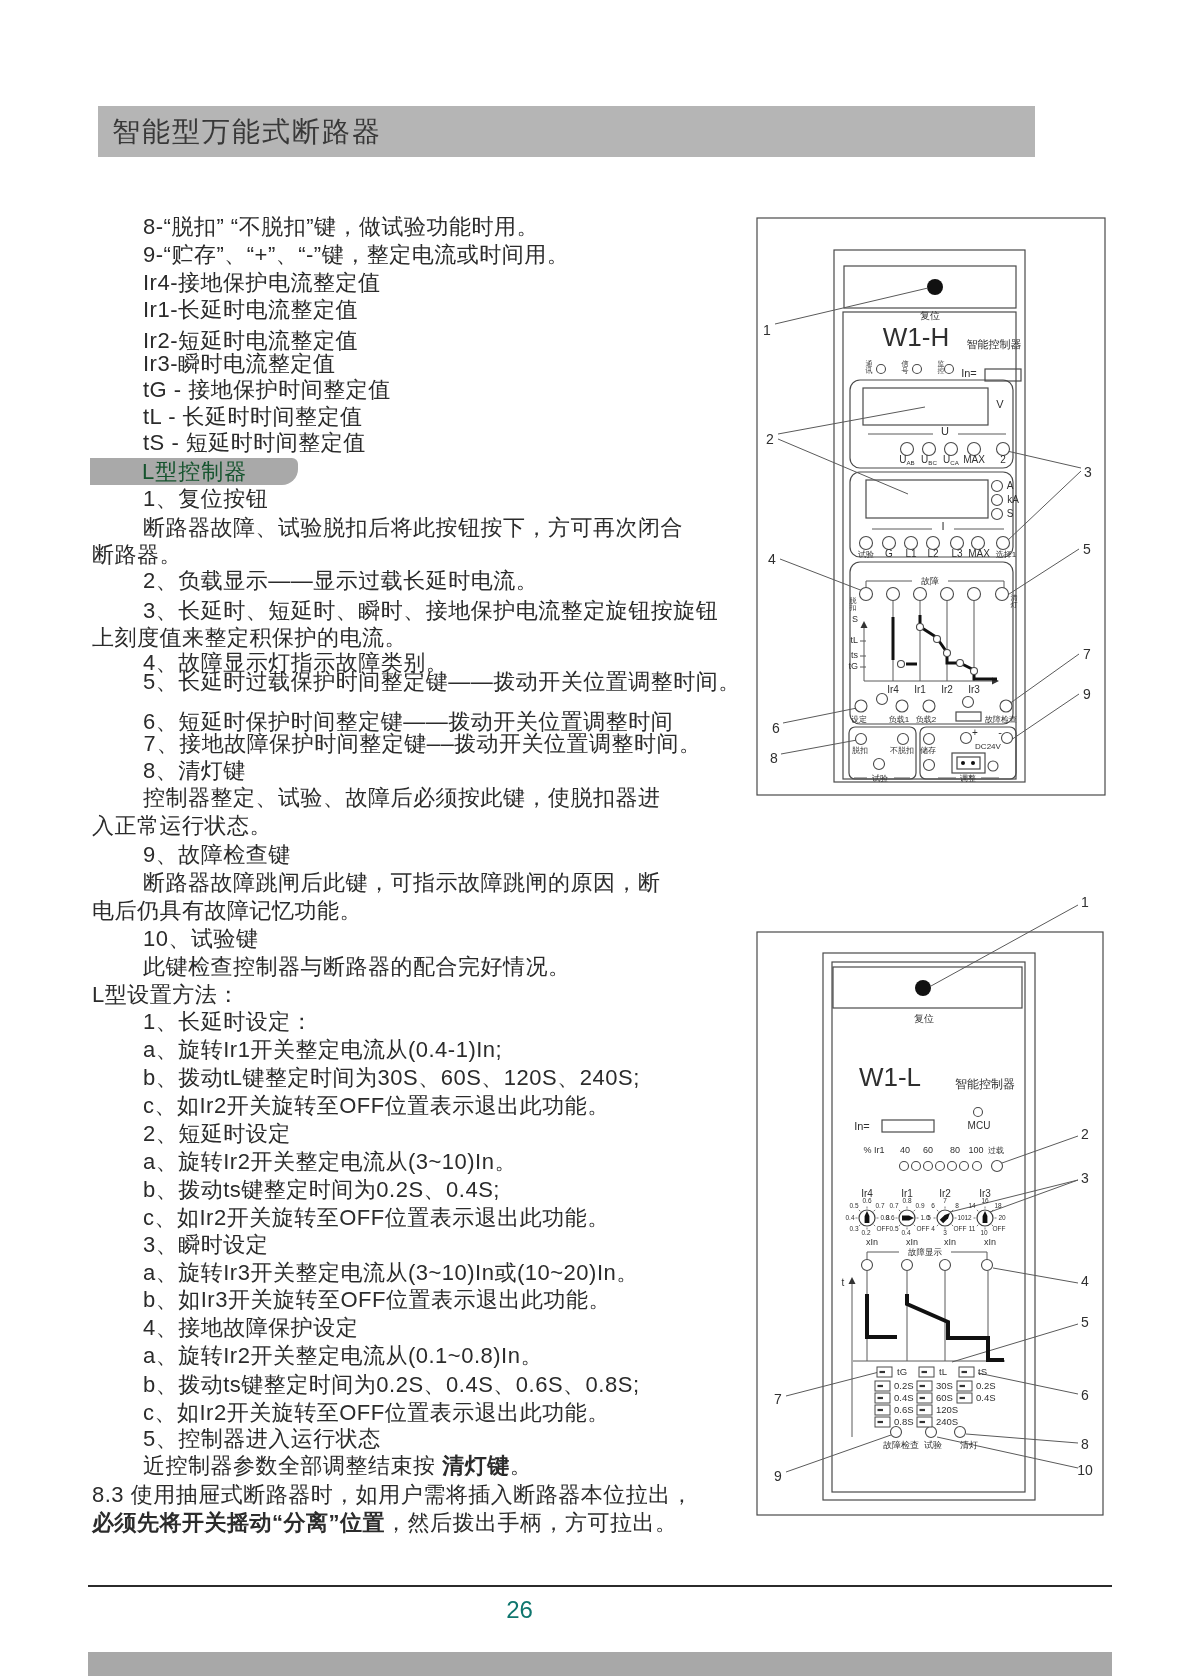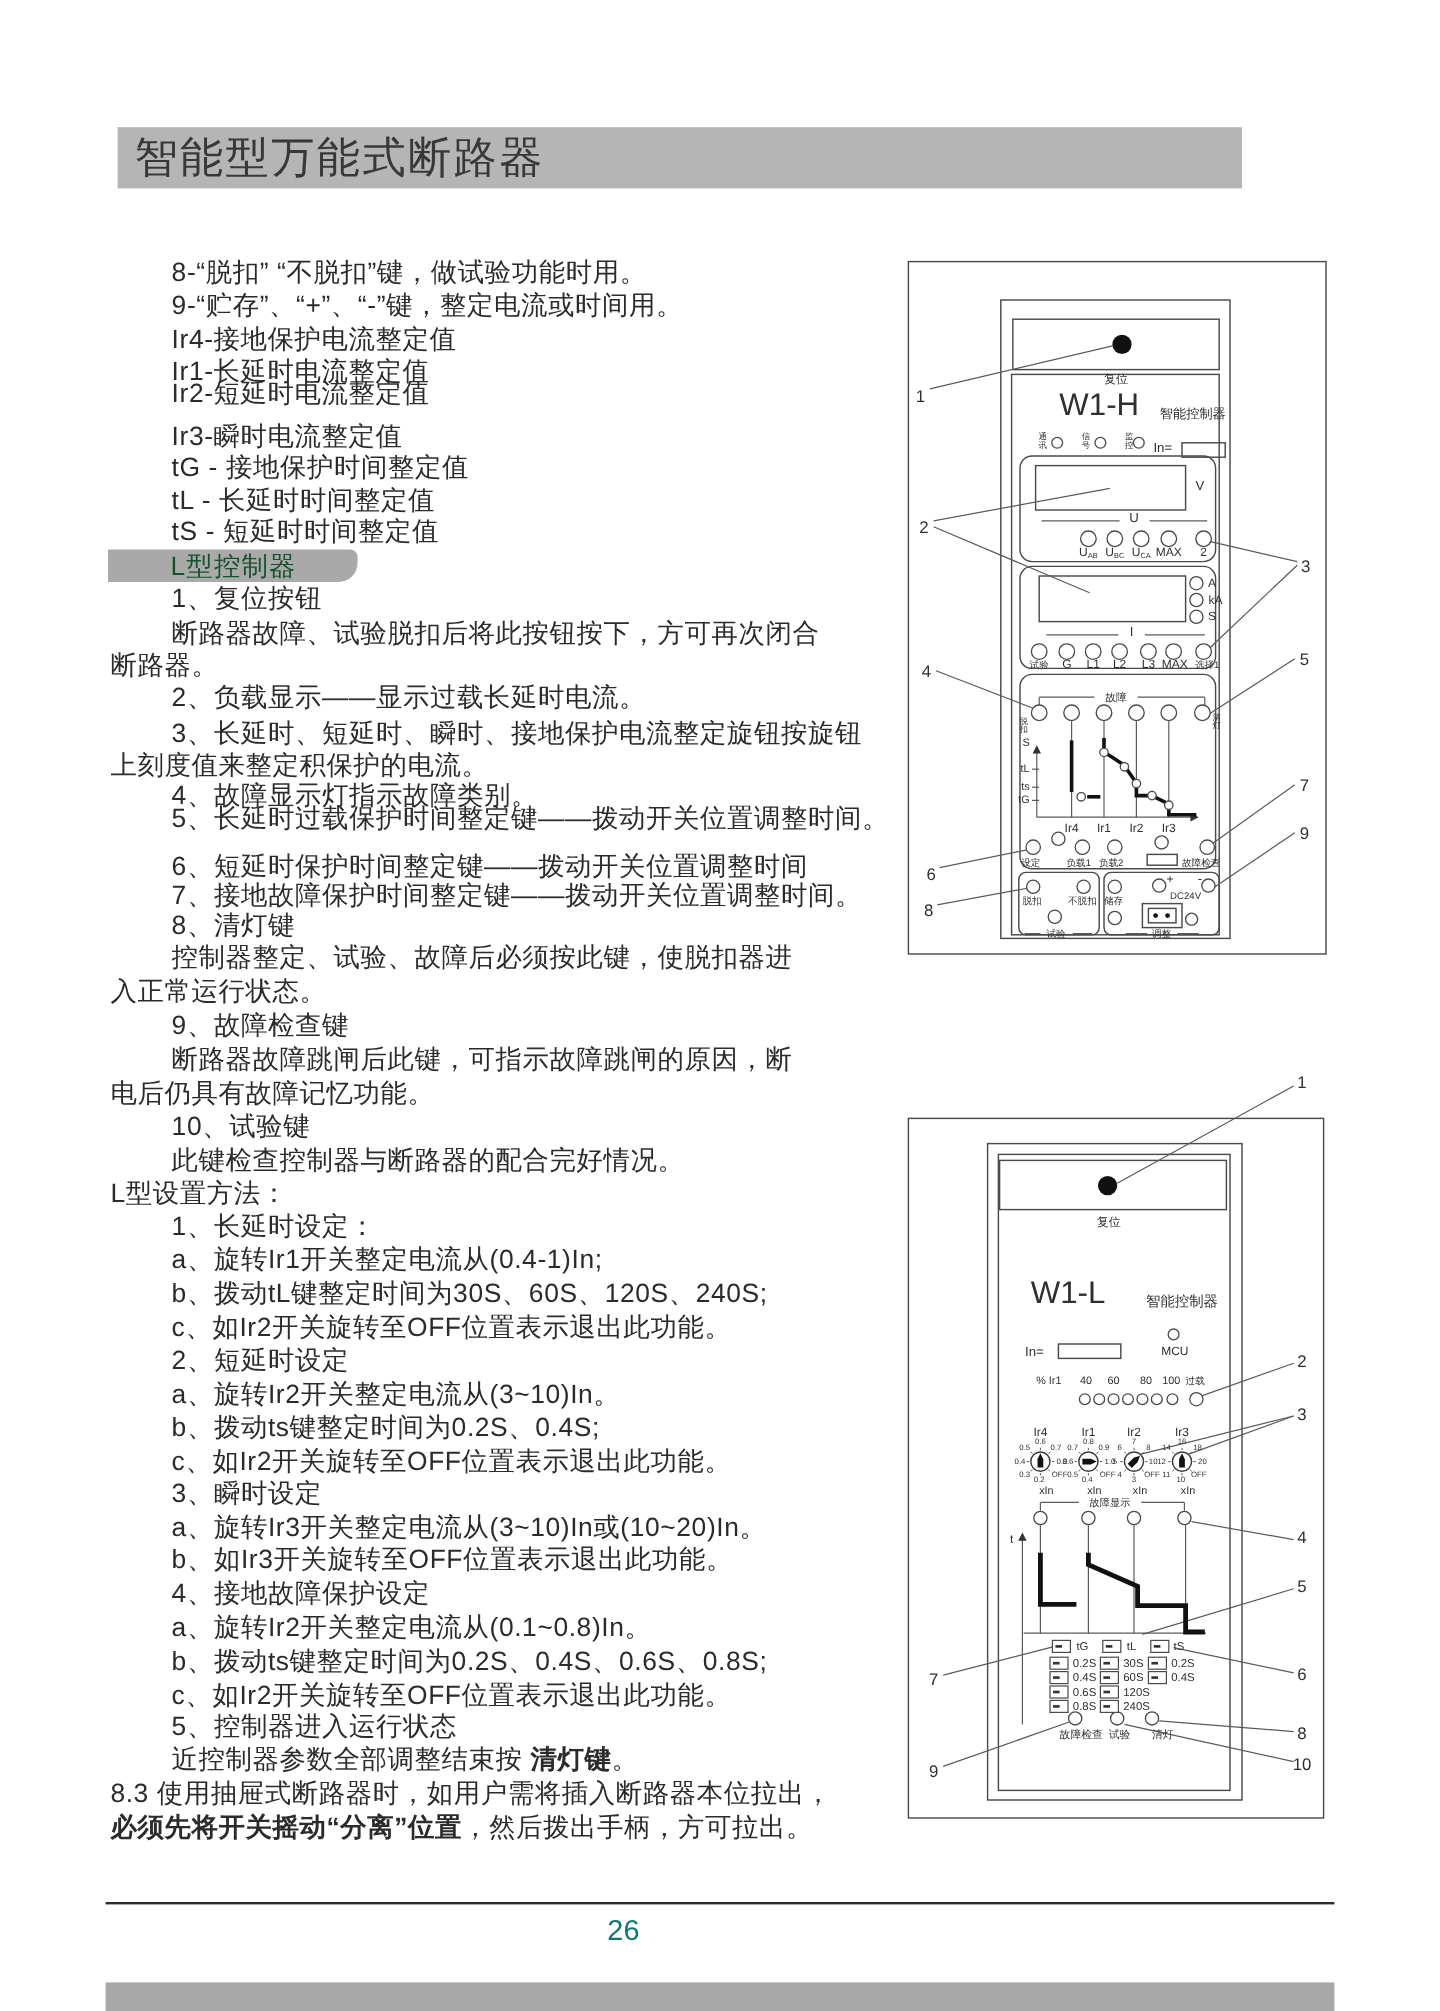--- a/index.html
+++ b/index.html
@@ -1,20 +1,20 @@
 <!DOCTYPE html>
 <html><head>
 <meta charset="utf-8">
 <style>
   html,body{margin:0;padding:0;background:#e8e8e8;}
   .page{position:relative;width:1200px;height:1676px;background:#ffffff;overflow:hidden;
         font-family:"Liberation Sans","DejaVu Sans",sans-serif;color:#2b2b2b;}
   .header-banner{position:absolute;left:98px;top:106px;width:937px;height:51px;background:#b5b5b5;
         display:flex;align-items:center;}
-  .header-banner span{font-size:36px;color:#383838;margin-left:14px;letter-spacing:2px;}
+  .header-banner span{font-size:28px;color:#383838;margin-left:14px;letter-spacing:2px;}
   .tline{position:absolute;white-space:nowrap;font-size:22px;line-height:28px;letter-spacing:0.5px;}
   .tline .b{font-weight:bold;}
   .sec-banner{position:absolute;left:90px;width:208px;height:27px;background:#a9a9a9;
         border-radius:0 6px 16px 0;font-size:22px;color:#14532d;display:flex;align-items:center;}
   .sec-banner span{margin-left:52px;letter-spacing:1px;}
   #figsvg{position:absolute;left:0;top:0;}
   .footer-line{position:absolute;left:88px;top:1585px;width:1024px;height:0;border-top:2px solid #2b2b2b;}
   .page-num{position:absolute;left:0;top:1596px;width:1039px;text-align:center;font-size:24px;color:#0f766e;}
   .bottom-bar{position:absolute;left:88px;top:1652px;width:1024px;height:24px;background:#a8a8a8;}
 </style>
@@ -23,38 +23,38 @@
 
 <div class="page">
   <div class="header-banner">
     <span>智能型万能式断路器</span>
   </div>
   <div id="textcol">
       <div class="tline" style="top: 213px; left: 143px;"><span>8-“脱扣” “不脱扣”键，做试验功能时用。</span></div>
       <div class="tline" style="top: 241px; left: 143px;"><span>9-“贮存”、“+”、“-”键，整定电流或时间用。</span></div>
       <div class="tline" style="top: 269px; left: 143px;"><span>Ir4-接地保护电流整定值</span></div>
       <div class="tline" style="top: 296px; left: 143px; text-align: right;"><span>Ir1-长延时电流整定值</span></div>
-      <div class="tline" style="top: 314px; left: 143px; text-align: right;"><span>Ir2-短延时电流整定值</span></div>
+      <div class="tline" style="top: 327px; left: 143px; text-align: right;"><span>Ir2-短延时电流整定值</span></div>
       <div class="tline" style="top: 350px; left: 143px;"><span>Ir3-瞬时电流整定值</span></div>
       <div class="tline" style="top: 376px; left: 143px;"><span>tG - 接地保护时间整定值</span></div>
       <div class="tline" style="top: 403px; left: 143px;"><span>tL - 长延时时间整定值</span></div>
       <div class="tline" style="top: 429px; left: 143px;"><span>tS - 短延时时间整定值</span></div>
       <div class="sec-banner" style="top: 458px;">
         <span>L型控制器</span>
       </div>
       <div class="tline" style="top: 485px; left: 143px;"><span>1、复位按钮</span></div>
       <div class="tline" style="top: 514px; left: 143px;"><span>断路器故障、试验脱扣后将此按钮按下，方可再次闭合</span></div>
       <div class="tline" style="top: 541px; left: 92px;"><span>断路器。</span></div>
       <div class="tline" style="top: 567px; left: 143px;"><span>2、负载显示——显示过载长延时电流。</span></div>
       <div class="tline" style="top: 597px; left: 143px; text-align: center;"><span>3、长延时、短延时、瞬时、接地保护电流整定旋钮按旋钮</span></div>
       <div class="tline" style="top: 624px; left: 92px;"><span>上刻度值来整定积保护的电流。</span></div>
       <div class="tline" style="top: 649px; left: 143px;"><span>4、故障显示灯指示故障类别。</span></div>
       <div class="tline" style="top: 668px; left: 143px;"><span>5、长延时过载保护时间整定键——拨动开关位置调整时间。</span></div>
       <div class="tline" style="top: 708px; left: 143px;"><span>6、短延时保护时间整定键——拨动开关位置调整时间</span></div>
-      <div class="tline" style="top: 732px; left: 143px;"><span>7、接地故障保护时间整定键——拨动开关位置调整时间。</span></div>
+      <div class="tline" style="top: 732px; left: 143px; font-family: Liberation Mono, monospace;"><span>7、接地故障保护时间整定键——拨动开关位置调整时间。</span></div>
       <div class="tline" style="top: 757px; left: 143px;"><span>8、清灯键</span></div>
       <div class="tline" style="top: 784px; left: 143px;"><span>控制器整定、试验、故障后必须按此键，使脱扣器进</span></div>
       <div class="tline" style="top: 812px; left: 92px;"><span>入正常运行状态。</span></div>
       <div class="tline" style="top: 841px; left: 143px;"><span>9、故障检查键</span></div>
       <div class="tline" style="top: 869px; left: 143px;"><span>断路器故障跳闸后此键，可指示故障跳闸的原因，断</span></div>
       <div class="tline" style="top: 897px; left: 92px;"><span>电后仍具有故障记忆功能。</span></div>
       <div class="tline" style="top: 925px; left: 143px;"><span>10、试验键</span></div>
       <div class="tline" style="top: 953px; left: 143px;"><span>此键检查控制器与断路器的配合完好情况。</span></div>
       <div class="tline" style="top: 981px; left: 92px;"><span>L型设置方法：</span></div>
       <div class="tline" style="top: 1008px; left: 143px;"><span>1、长延时设定：</span></div>

